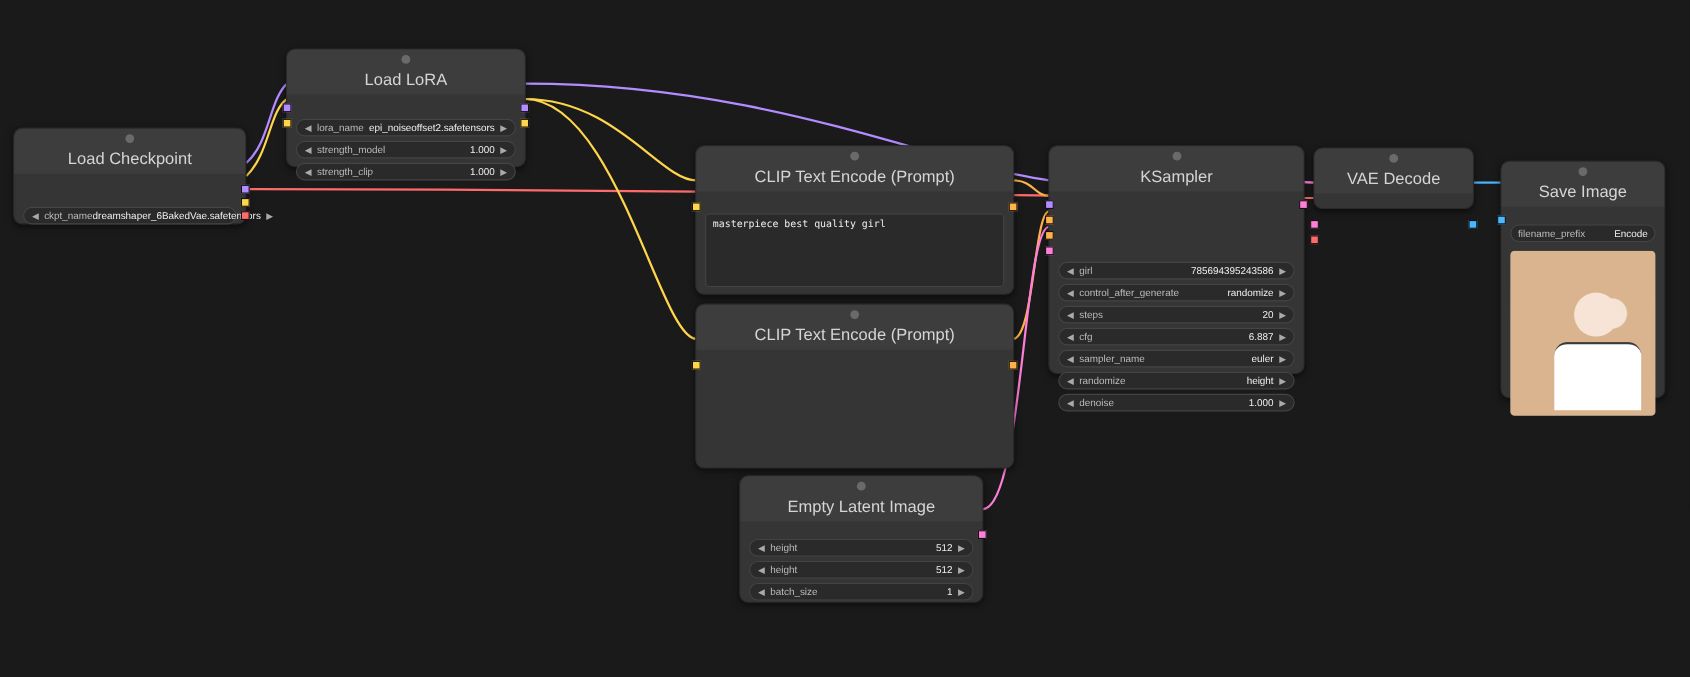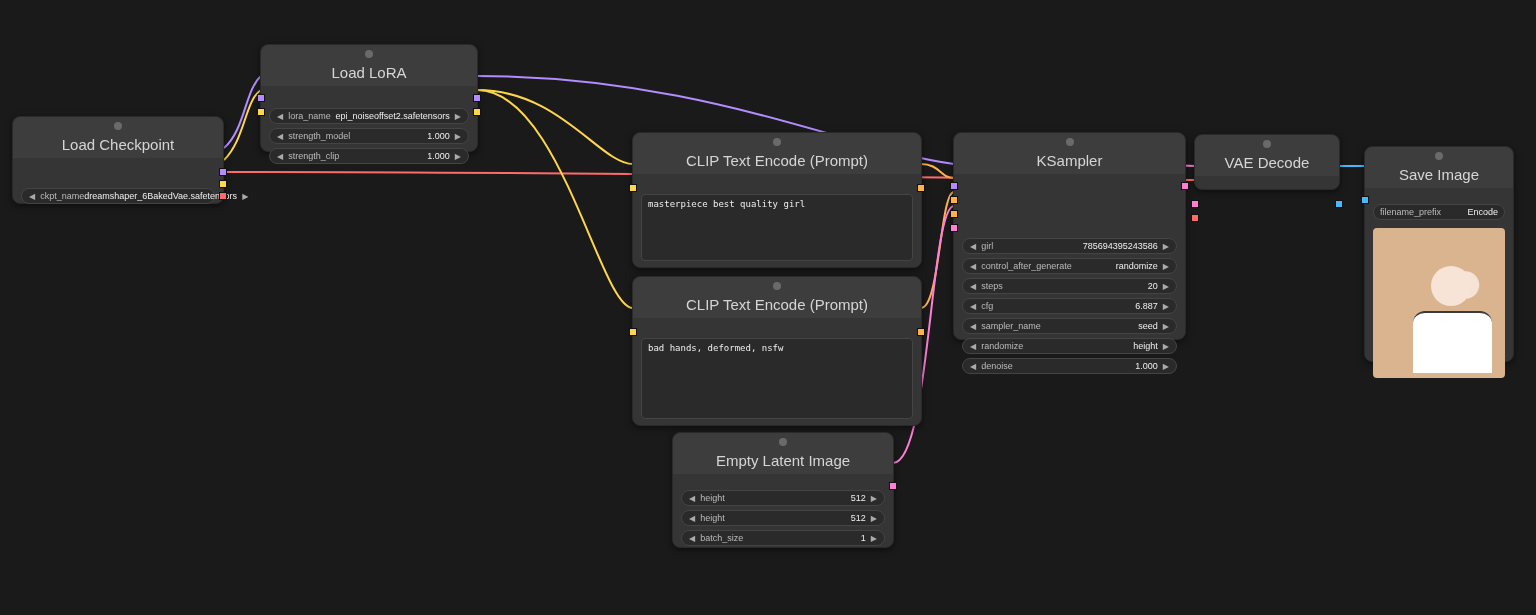--- a/index.html
+++ b/index.html
@@ -235,21 +235,20 @@
 
 <div class="node" style="left:632px;top:276px;width:290px;height:150px;">
   <div class="node-header">
     <span class="dot"></span>
     <span>CLIP Text Encode (Prompt)</span>
   </div>
   <div class="node-body">
     <div class="port left c-clip" style="top:10px"></div>
     <div class="port right c-cond" style="top:10px"></div>
     <div style="height:10px"></div>
-    <div class="prompt-box">bad hands, deformed, nsfw</div>
   </div>
 </div>
 
 <div class="node" style="left:672px;top:432px;width:222px;height:116px;">
   <div class="node-header">
     <span class="dot"></span>
     <span>Empty Latent Image</span>
   </div>
   <div class="node-body">
     <div class="port right c-latent" style="top:8px"></div>
@@ -307,21 +306,21 @@
     </div>
     <div class="widget">
       <span class="arrow">◀</span>
       <span class="wlabel">cfg</span>
       <span class="wvalue">6.887</span>
       <span class="arrow">▶</span>
     </div>
     <div class="widget">
       <span class="arrow">◀</span>
       <span class="wlabel">sampler_name</span>
-      <span class="wvalue">seed</span>
+      <span class="wvalue">euler</span>
       <span class="arrow">▶</span>
     </div>
     <div class="widget">
       <span class="arrow">◀</span>
       <span class="wlabel">randomize</span>
       <span class="wvalue">height</span>
       <span class="arrow">▶</span>
     </div>
     <div class="widget">
       <span class="arrow">◀</span>

